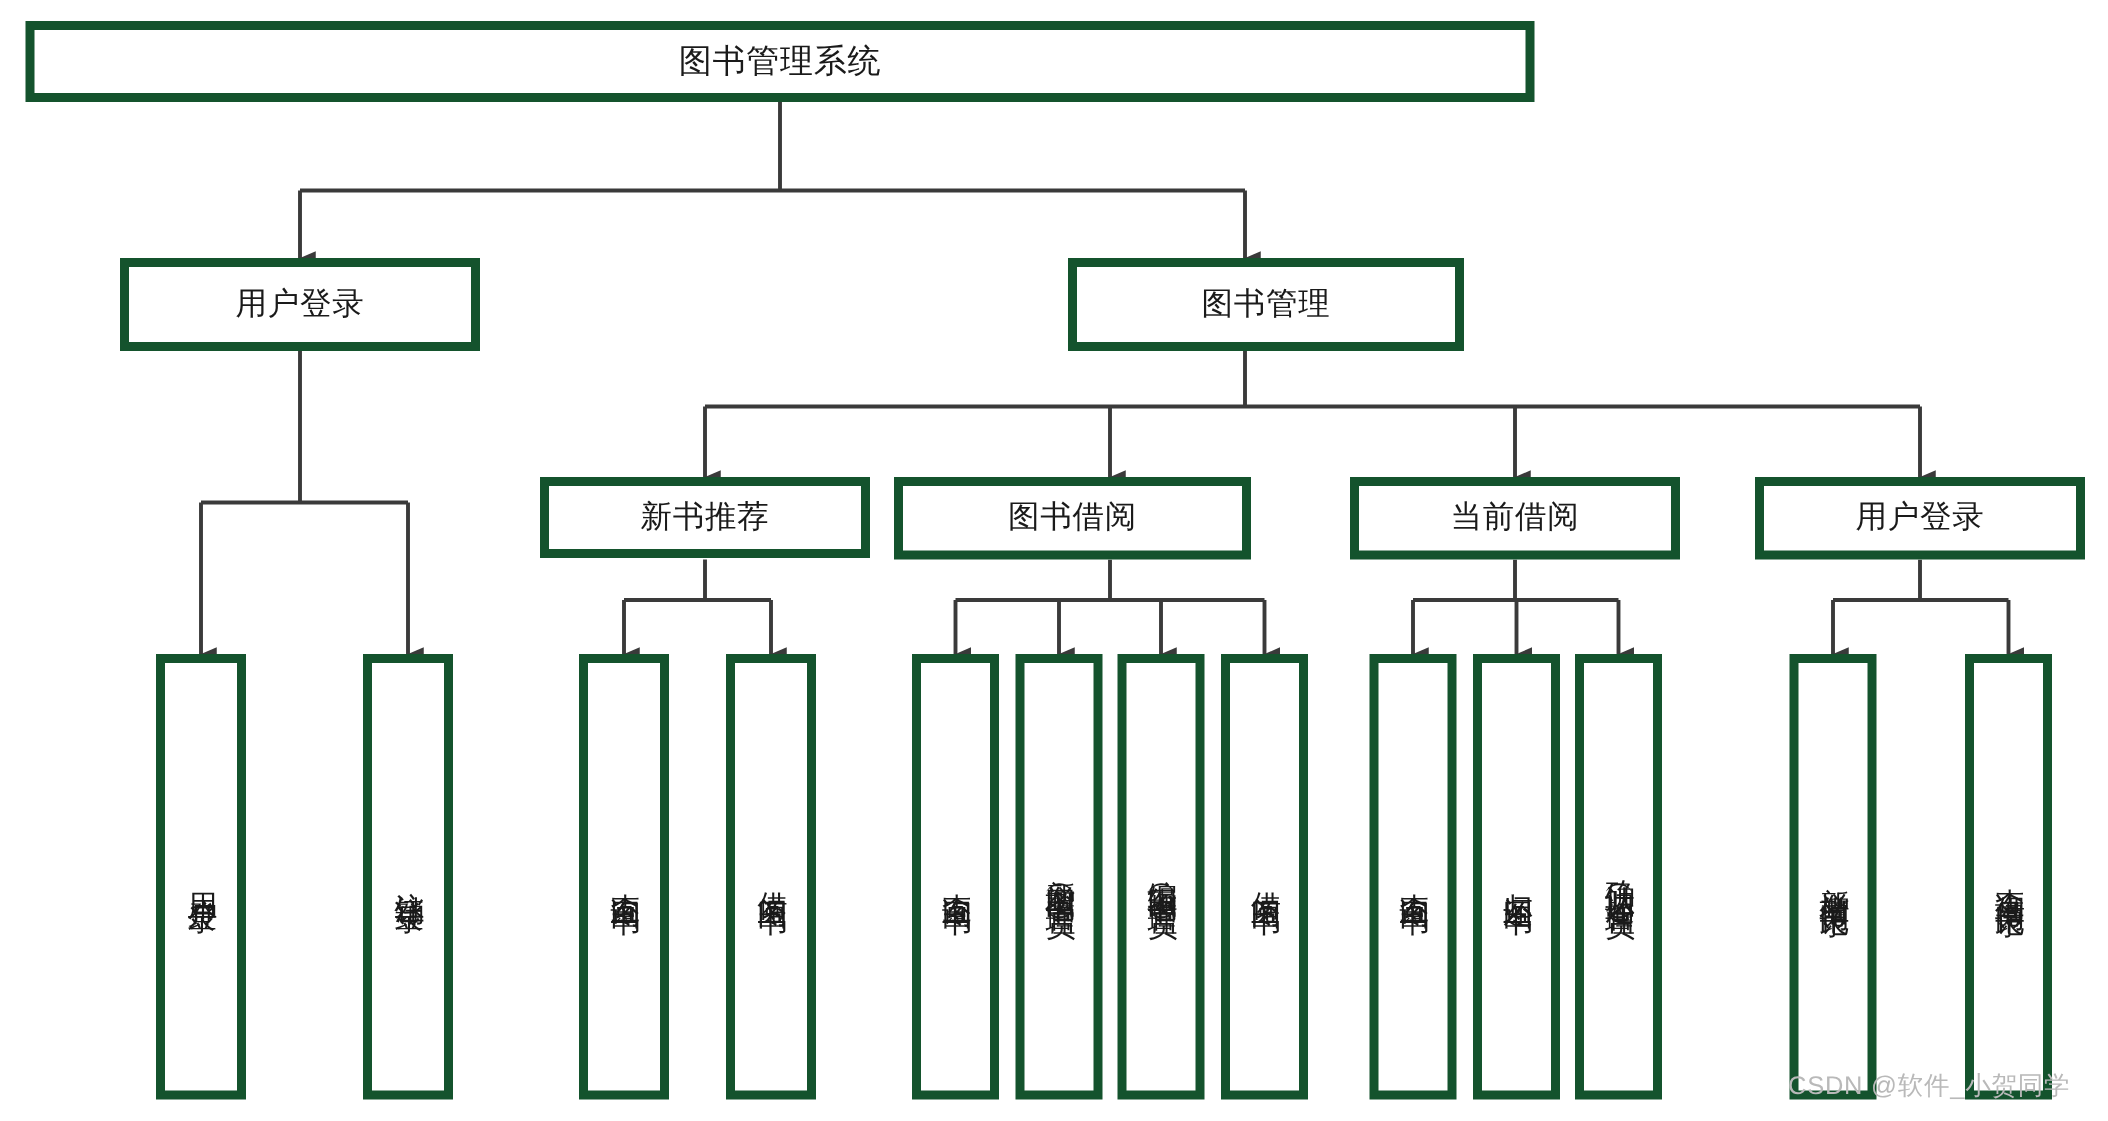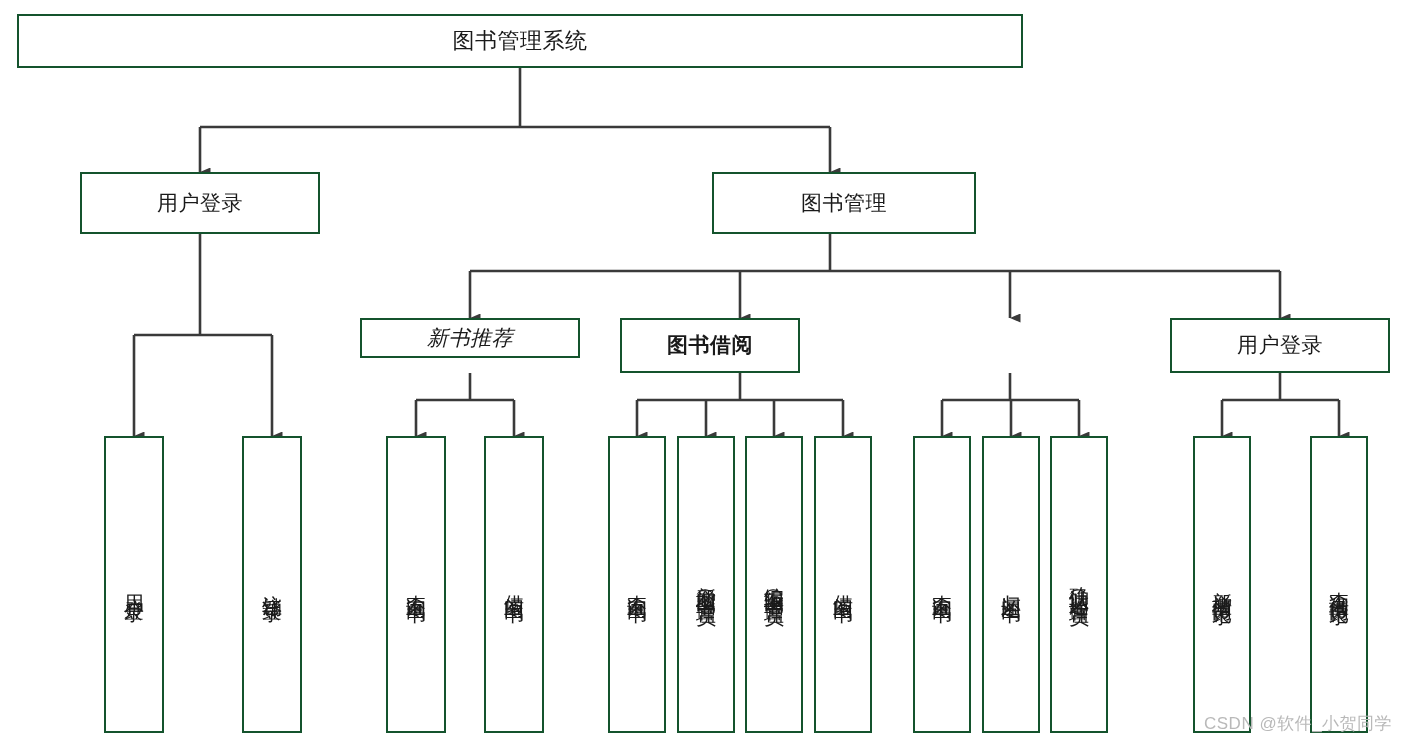--- a/index.html
+++ b/index.html
@@ -22,21 +22,21 @@
     position: absolute;
     left: 0;
     top: 0;
     width: 1405px;
     height: 747px;
   }
   .node-box {
     position: absolute;
     box-sizing: border-box;
     background: #ffffff;
-    border: 2px solid #14532d;
+    border: 6px solid #14532d;
     display: flex;
     align-items: center;
     justify-content: center;
     color: #1a1a1a;
   }
   .node-label {
     font-size: 21px;
     line-height: 1.15;
     letter-spacing: 0.5px;
     white-space: nowrap;
@@ -114,25 +114,28 @@
     <span class="node-label">图书管理系统</span>
   </div>
 
   <div class="node-box level2" style="left: 80px; top: 172px; width: 240px; height: 62px;">
     <span class="node-label">用户登录</span>
   </div>
   <div class="node-box level2" style="left: 712px; top: 172px; width: 264px; height: 62px;">
     <span class="node-label">图书管理</span>
   </div>
 
-  <div class="node-box level3" style="left: 360px; top: 318px; width: 220px; height: 40px; font-style: italic;">
+  <div class="node-box level3" style="left: 360px; top: 318px; width: 220px; height: 54px;">
     <span class="node-label">新书推荐</span>
   </div>
-  <div class="node-box level3" style="left: 620px; top: 318px; width: 180px; height: 55px; font-weight: bold;">
+  <div class="node-box level3" style="left: 596px; top: 318px; width: 238px; height: 55px;">
     <span class="node-label">图书借阅</span>
+  </div>
+  <div class="node-box level3" style="left: 900px; top: 318px; width: 220px; height: 55px;">
+    <span class="node-label">当前借阅</span>
   </div>
   <div class="node-box level3" style="left: 1170px; top: 318px; width: 220px; height: 55px;">
     <span class="node-label">用户登录</span>
   </div>
 
   <div class="node-box leaf" style="left: 104px; top: 436px; width: 60px; height: 297px;">
     <span class="node-label">用户登录</span>
   </div>
   <div class="node-box leaf" style="left: 242px; top: 436px; width: 60px; height: 297px;">
     <span class="node-label">注销登录</span>
@@ -164,15 +167,15 @@
   <div class="node-box leaf" style="left: 1050px; top: 436px; width: 58px; height: 297px;">
     <span class="node-label">确认归还（管理员）</span>
   </div>
   <div class="node-box leaf" style="left: 1193px; top: 436px; width: 58px; height: 297px;">
     <span class="node-label">新增借阅记录</span>
   </div>
   <div class="node-box leaf" style="left: 1310px; top: 436px; width: 58px; height: 297px;">
     <span class="node-label">查询借阅记录</span>
   </div>
 
-  <div class="watermark" style="left:1192px; top:712px;margin-left:12px;">CSDN @软件_小贺同学</div>
+  <div class="watermark" style="left:1192px; top:712px;">CSDN @软件_小贺同学</div>
 
 </div>
 
 </body></html>

